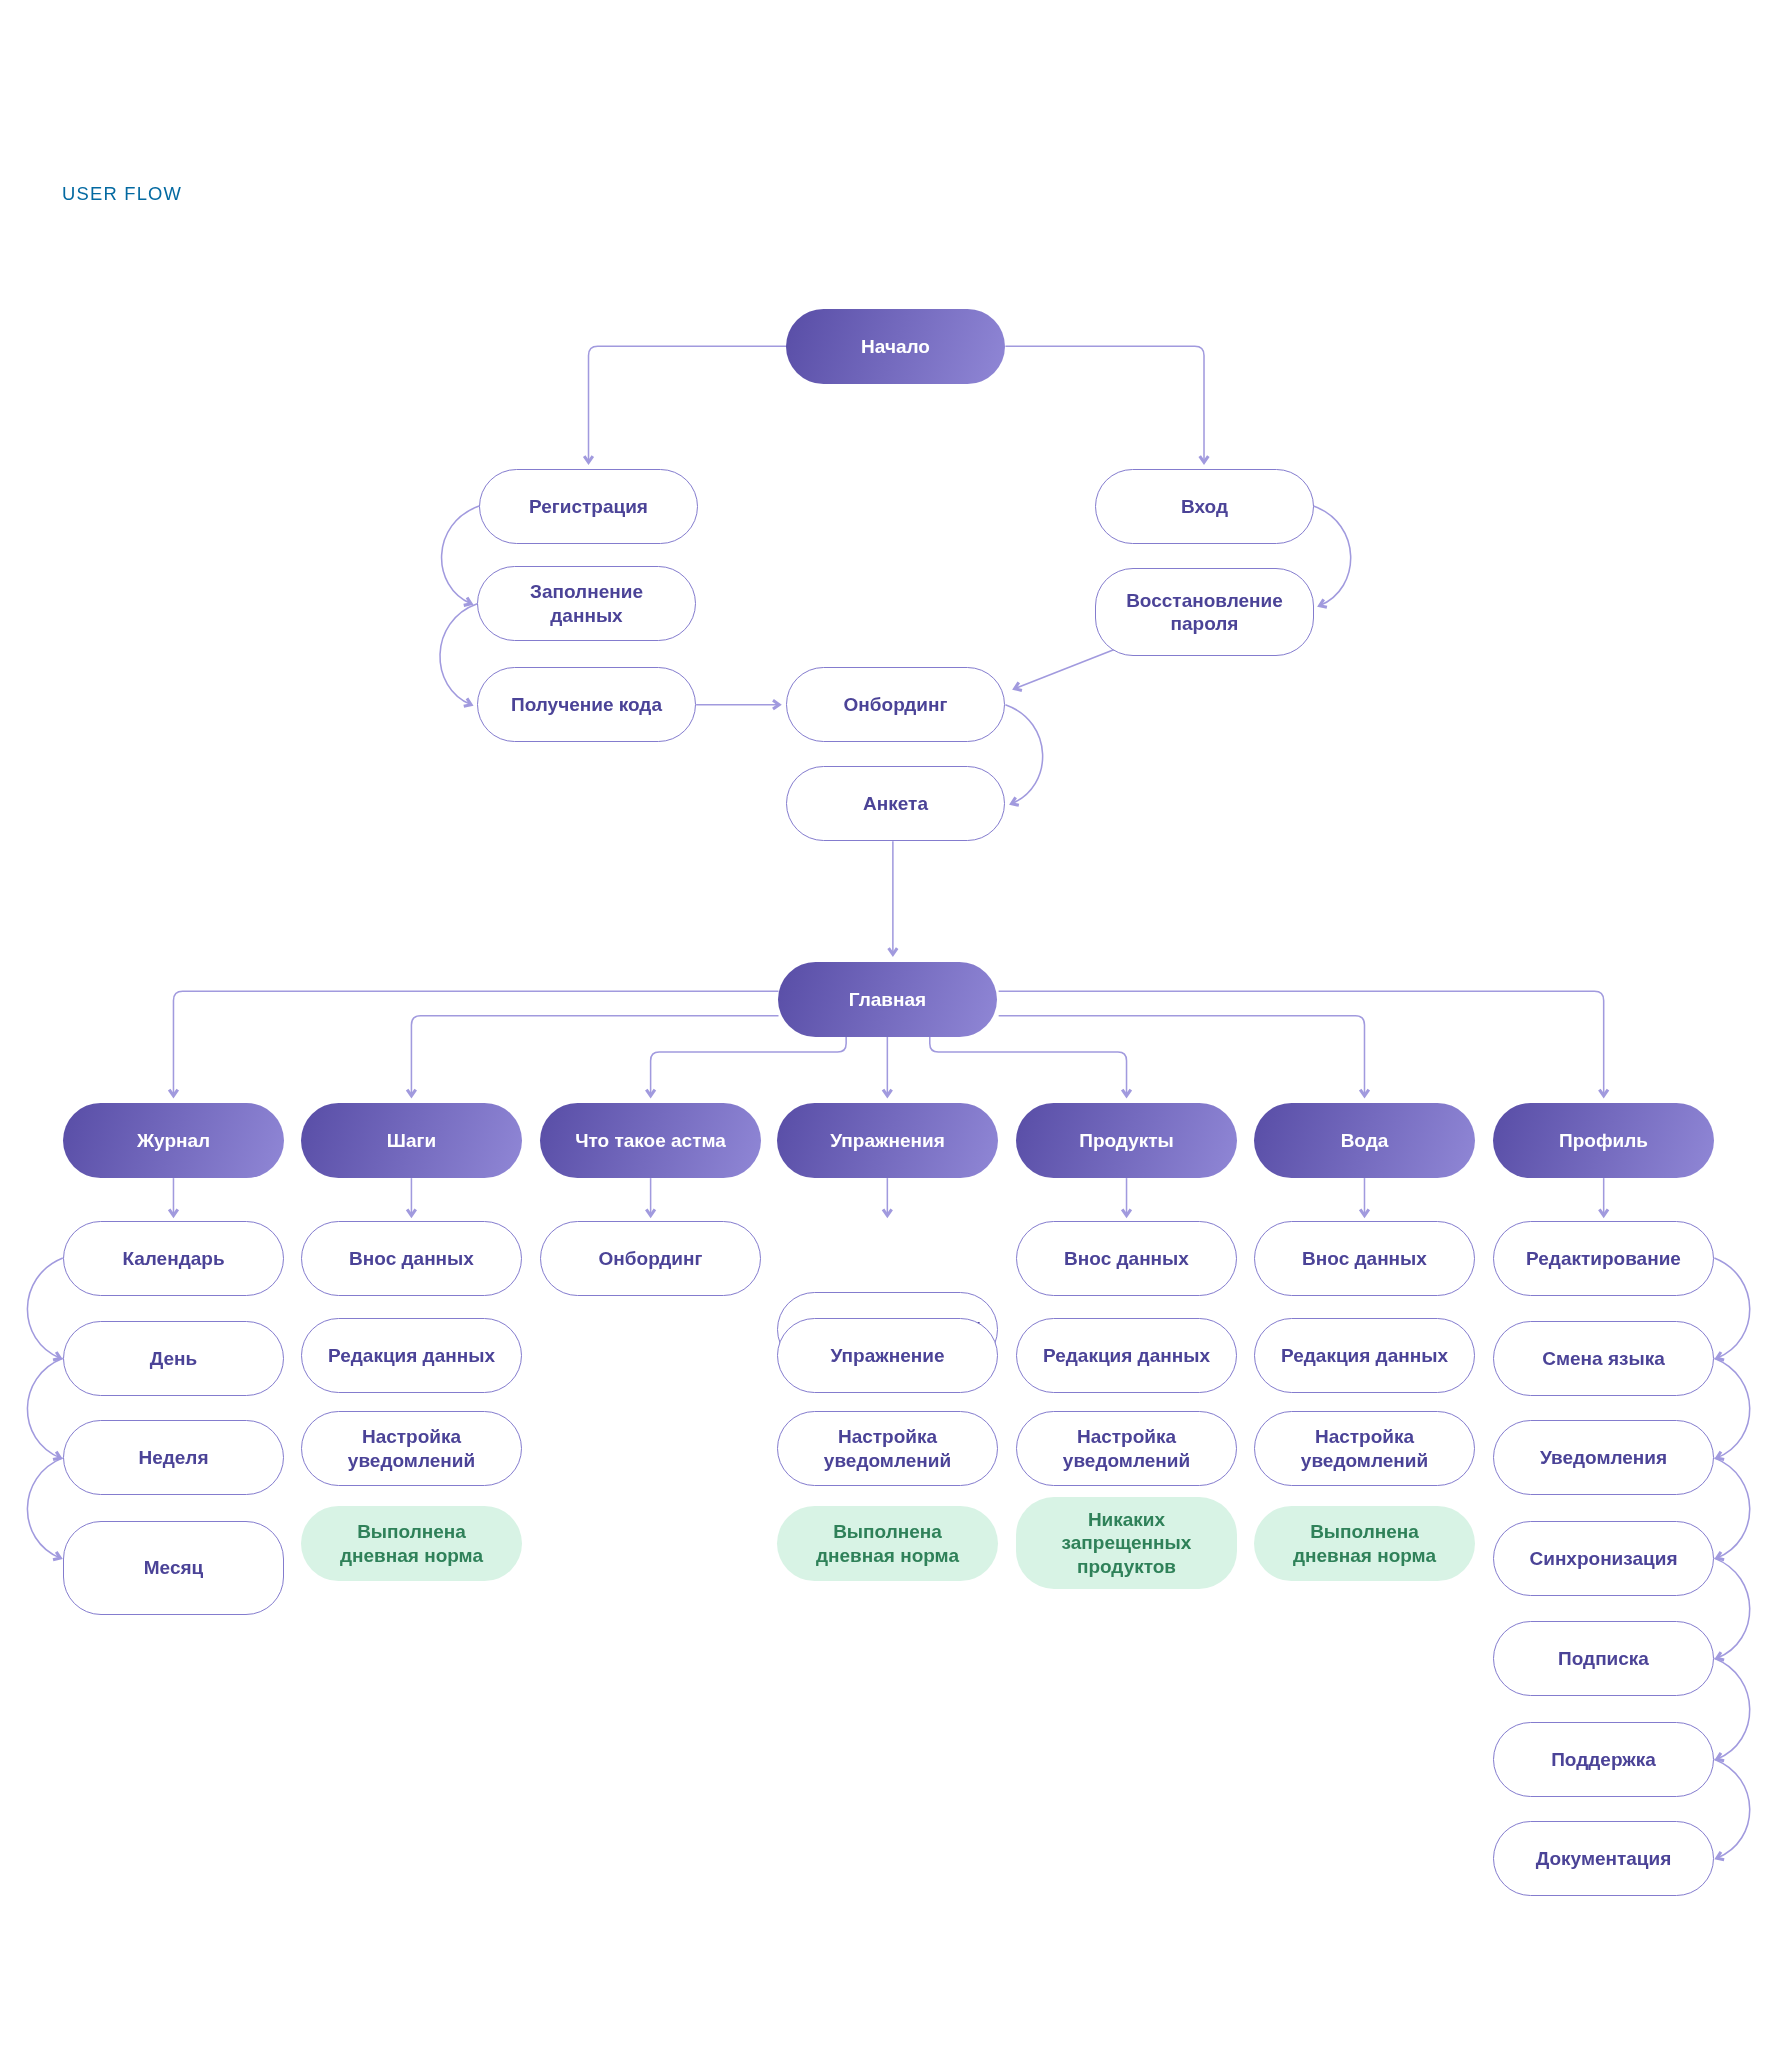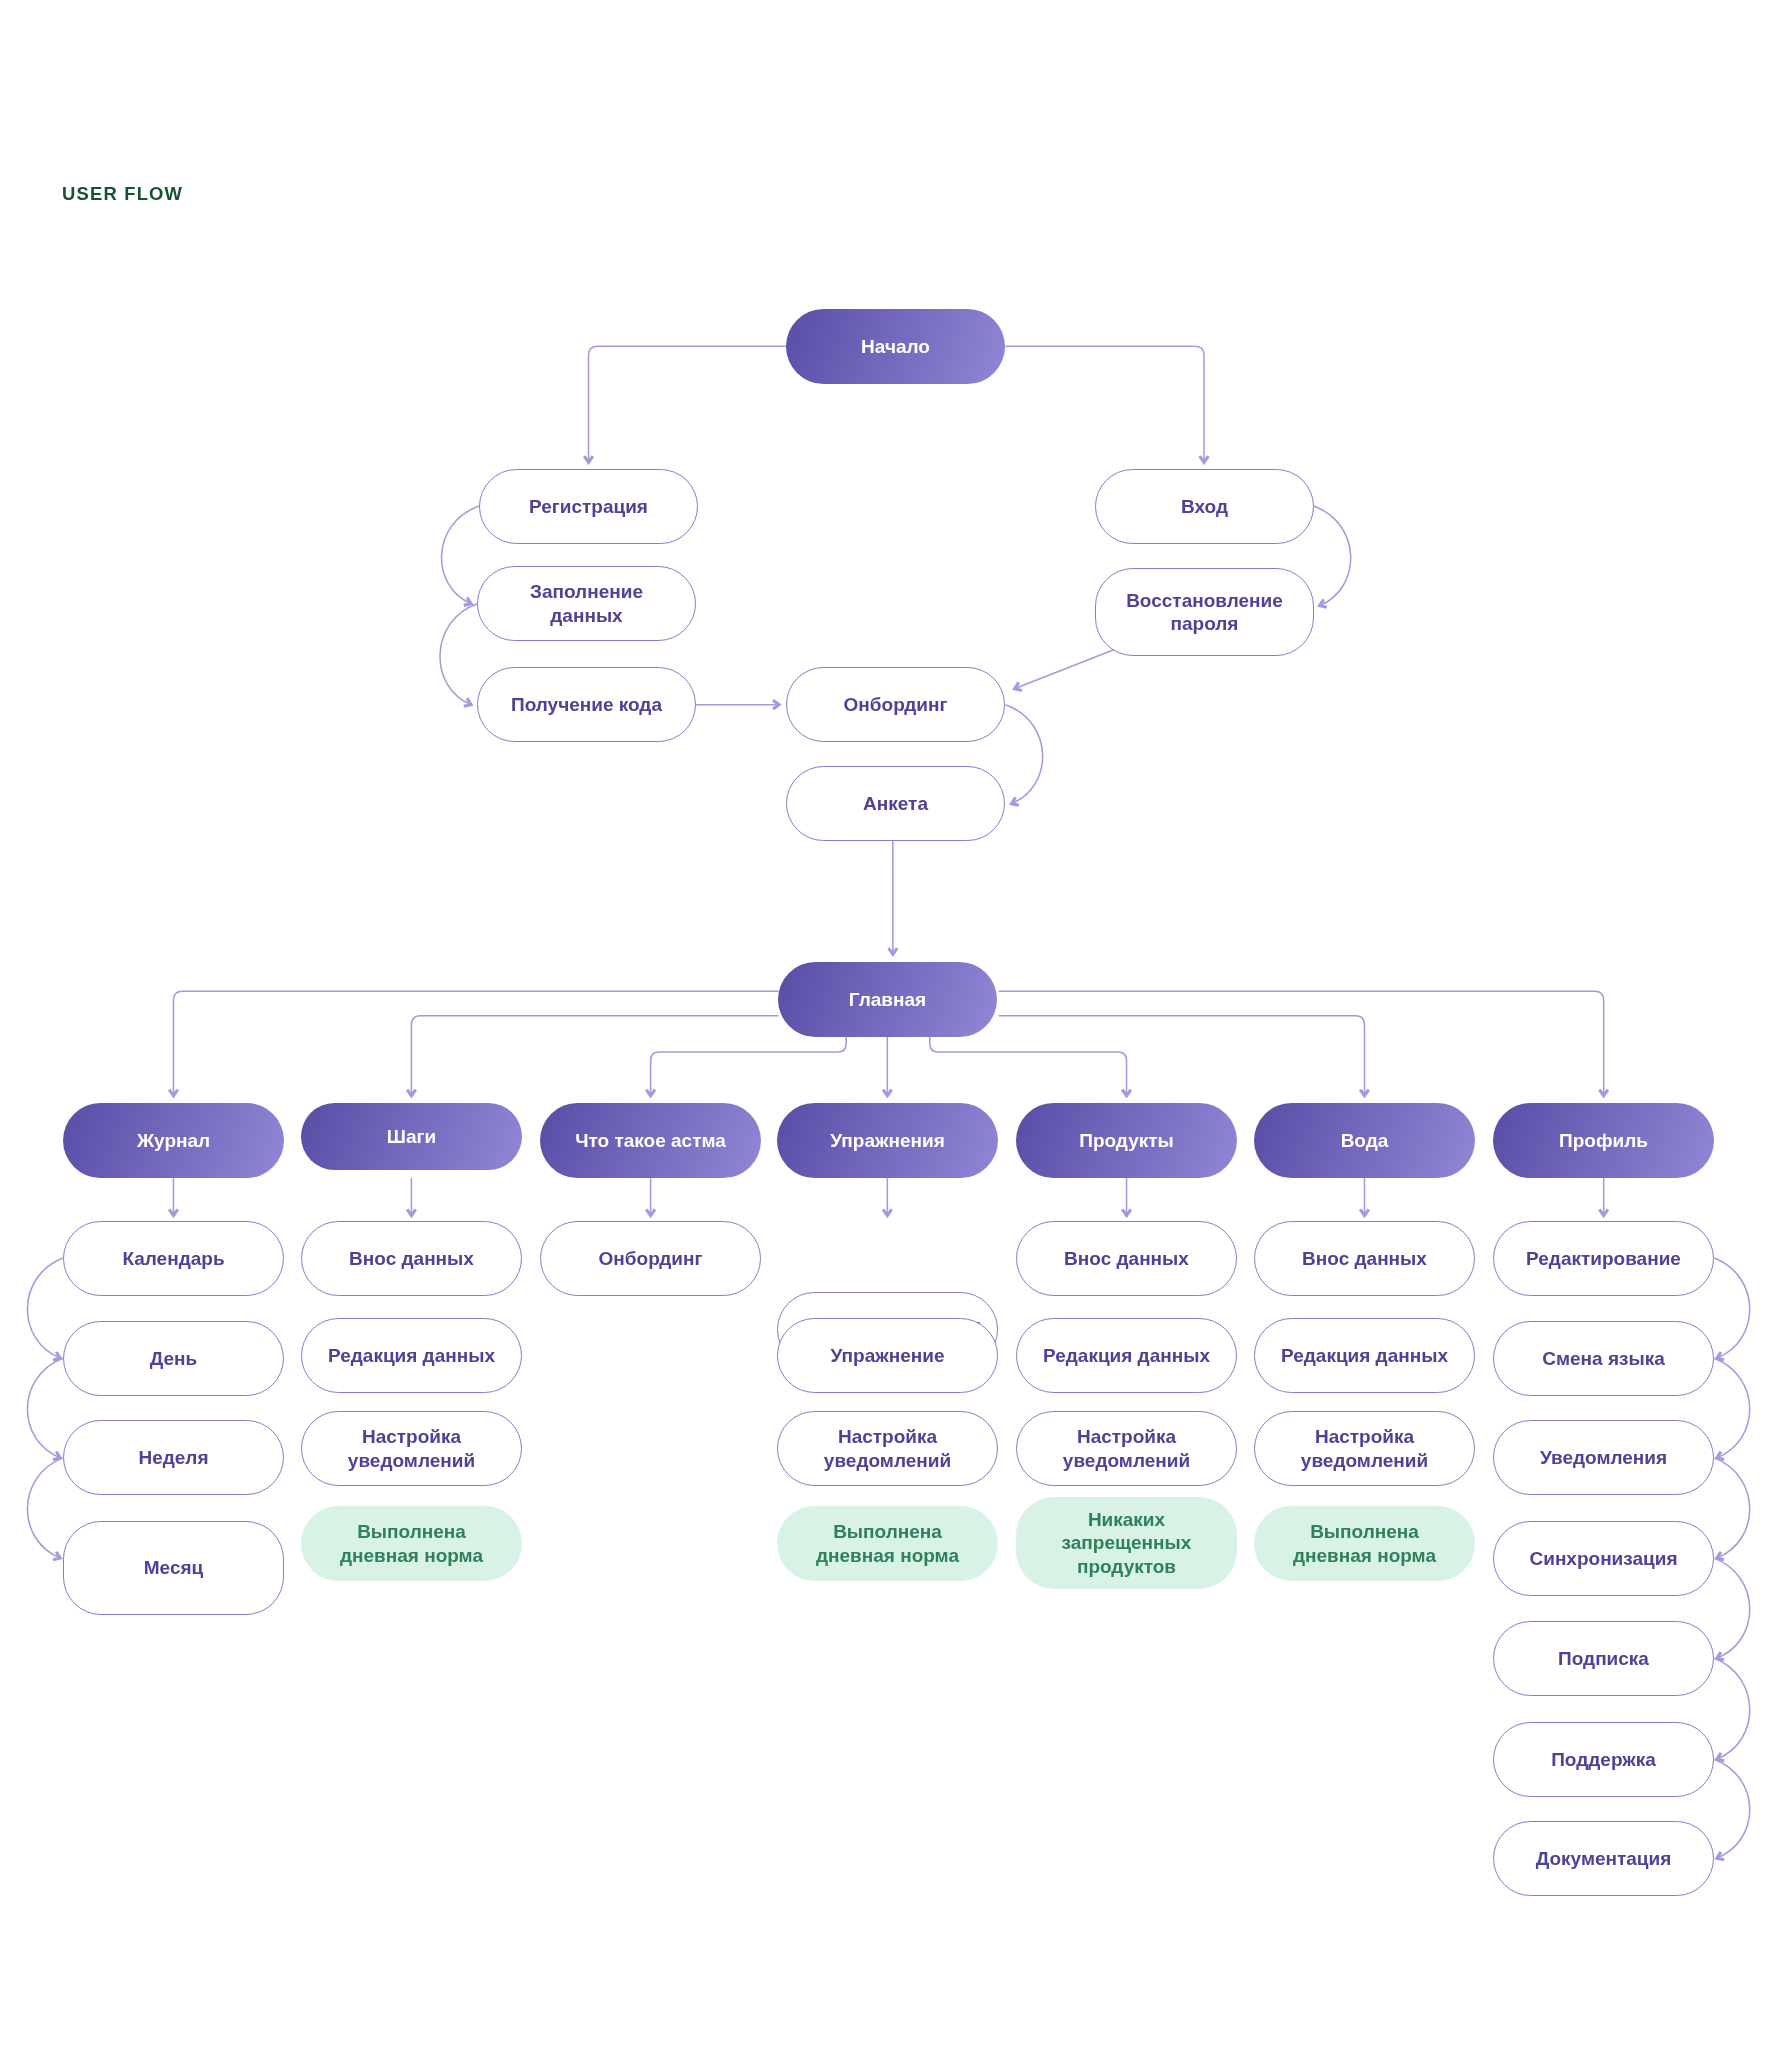--- a/index.html
+++ b/index.html
@@ -10,23 +10,23 @@
     width: 1771px;
     height: 2066px;
     background: #ffffff;
     overflow: hidden;
   }
   .flow-title {
     position: absolute;
     left: 62px;
     top: 183px;
     font-size: 18.4px;
-    font-weight: 700;
+    font-weight: 400;
     letter-spacing: 1.2px;
-    color: #14532d;
+    color: #0369a1;
   }
   .connectors {
     position: absolute;
     left: 0; top: 0;
     width: 1771px;
     height: 2066px;
     pointer-events: none;
   }
   .connectors path { fill: none; stroke: #a19ade; stroke-width: 2.5; }
   .node {
@@ -130,21 +130,21 @@
   <div class="node outline" style="left:786px;top:766px;width:219px;height:75px">
       <span class="lbl">Анкета</span>
     </div>
   <div class="node solid" style="left:778px;top:962px;width:219px;height:75px">
       <span class="lbl">Главная</span>
     </div>
 
   <div class="node solid" style="left:63px;top:1103px;width:221px;height:75px">
       <span class="lbl">Журнал</span>
     </div>
-  <div class="node solid" style="left:301px;top:1103px;width:221px;height:67px">
+  <div class="node solid" style="left:301px;top:1103px;width:221px;height:75px">
       <span class="lbl">Шаги</span>
     </div>
   <div class="node solid" style="left:540px;top:1103px;width:221px;height:75px">
       <span class="lbl">Что такое астма</span>
     </div>
   <div class="node solid" style="left:777px;top:1103px;width:221px;height:75px">
       <span class="lbl">Упражнения</span>
     </div>
   <div class="node solid" style="left:1016px;top:1103px;width:221px;height:75px">
       <span class="lbl">Продукты</span>

